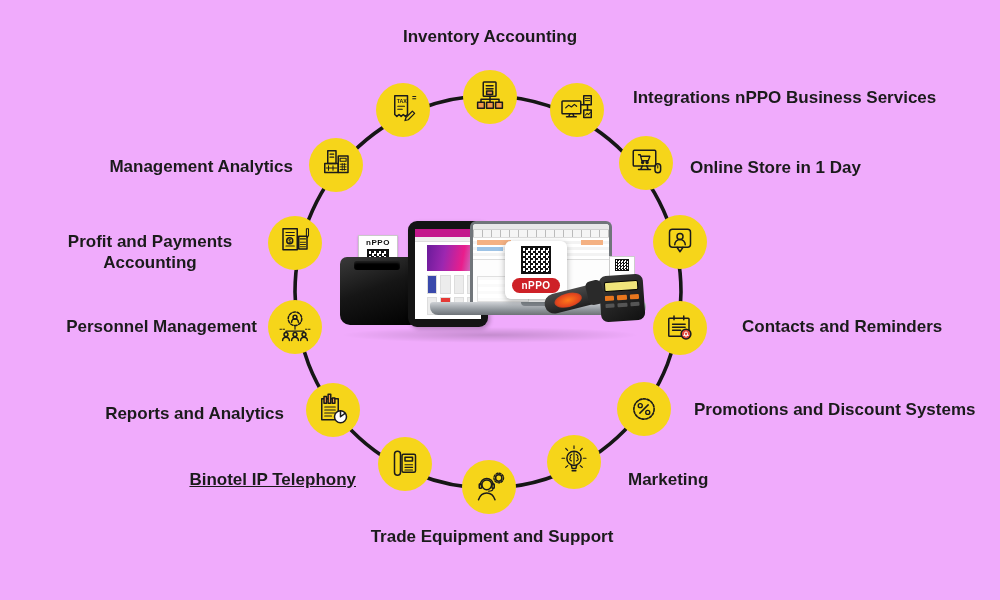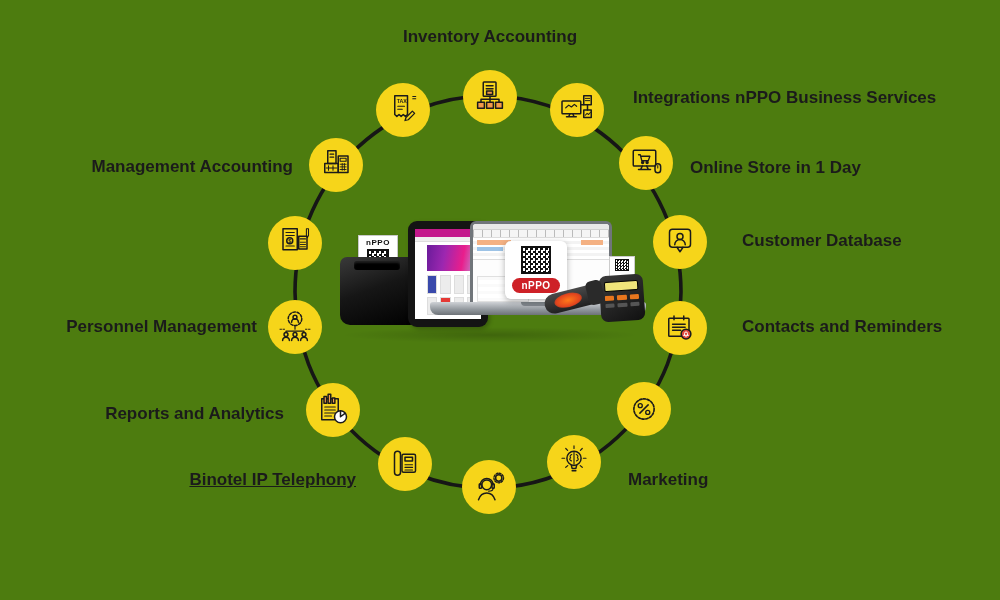--- a/index.html
+++ b/index.html
@@ -3,21 +3,21 @@
 <meta charset="utf-8">
 <style>
   :root{
     --yellow:#F6D51A;
     --ink:#1b1b1b;
     --orange:#F29A4A;
     --red:#CE2127;
   }
   *{margin:0;padding:0;box-sizing:border-box;}
   body{background:#fff;font-family:"Liberation Sans",sans-serif;}
-  .canvas{position:relative;width:1000px;height:600px;background:#4d7c0f;overflow:hidden;}
+  .canvas{position:relative;width:1000px;height:600px;background:#f0abfc;overflow:hidden;}
 
   
   .ring{position:absolute;inset:0;z-index:1;}
 
   
   .node{position:absolute;width:54px;height:54px;border-radius:50%;
         background:var(--yellow);display:flex;align-items:center;justify-content:center;z-index:2;}
   .node svg{width:36px;height:36px;stroke:var(--ink);stroke-width:2;fill:none;
             stroke-linecap:round;stroke-linejoin:round;}
   .node svg text{stroke:none;fill:var(--ink);font-family:"Liberation Sans",sans-serif;}
@@ -281,27 +281,29 @@
       <text x="15.5" y="14.5" font-size="7" font-weight="bold">TAX</text>
       <path d="M17 19h9M17 23h6" stroke-width="1.5"></path>
       <path d="M28 34l8.5-8.5 3 3L31 37l-4.3 1z" stroke-width="1.7"></path>
       <path d="M37 6h4M37 9h4" stroke-width="1.4"></path>
     </svg>
   </div>
 
   <div class="label l0">Inventory Accounting</div>
   <div class="label l1">Integrations nPPO Business Services</div>
   <div class="label l2">Online Store in 1 Day</div>
-  <div class="label l3">Customer Database</div>
   <div class="label l4">Contacts and Reminders</div>
+  <div class="label l5">Promotions and Discount Systems</div>
   <div class="label l6">Marketing</div>
+  <div class="label l7">Trade Equipment and Support</div>
   <div class="label l8">Binotel IP Telephony</div>
   <div class="label l9">Reports and Analytics</div>
   <div class="label l10">Personnel Management</div>
-  <div class="label l12">Management Accounting</div>
+  <div class="label l11">Profit and Payments Accounting</div>
+  <div class="label l12">Management Analytics</div>
 
   <div class="devices">
     <div class="shadow"></div>
 
     <div class="printer-receipt">
       <span class="brand">nPPO</span>
       <span class="qr"></span>
     </div>
     <div class="printer-body">
       <div class="printer-slot"></div>

